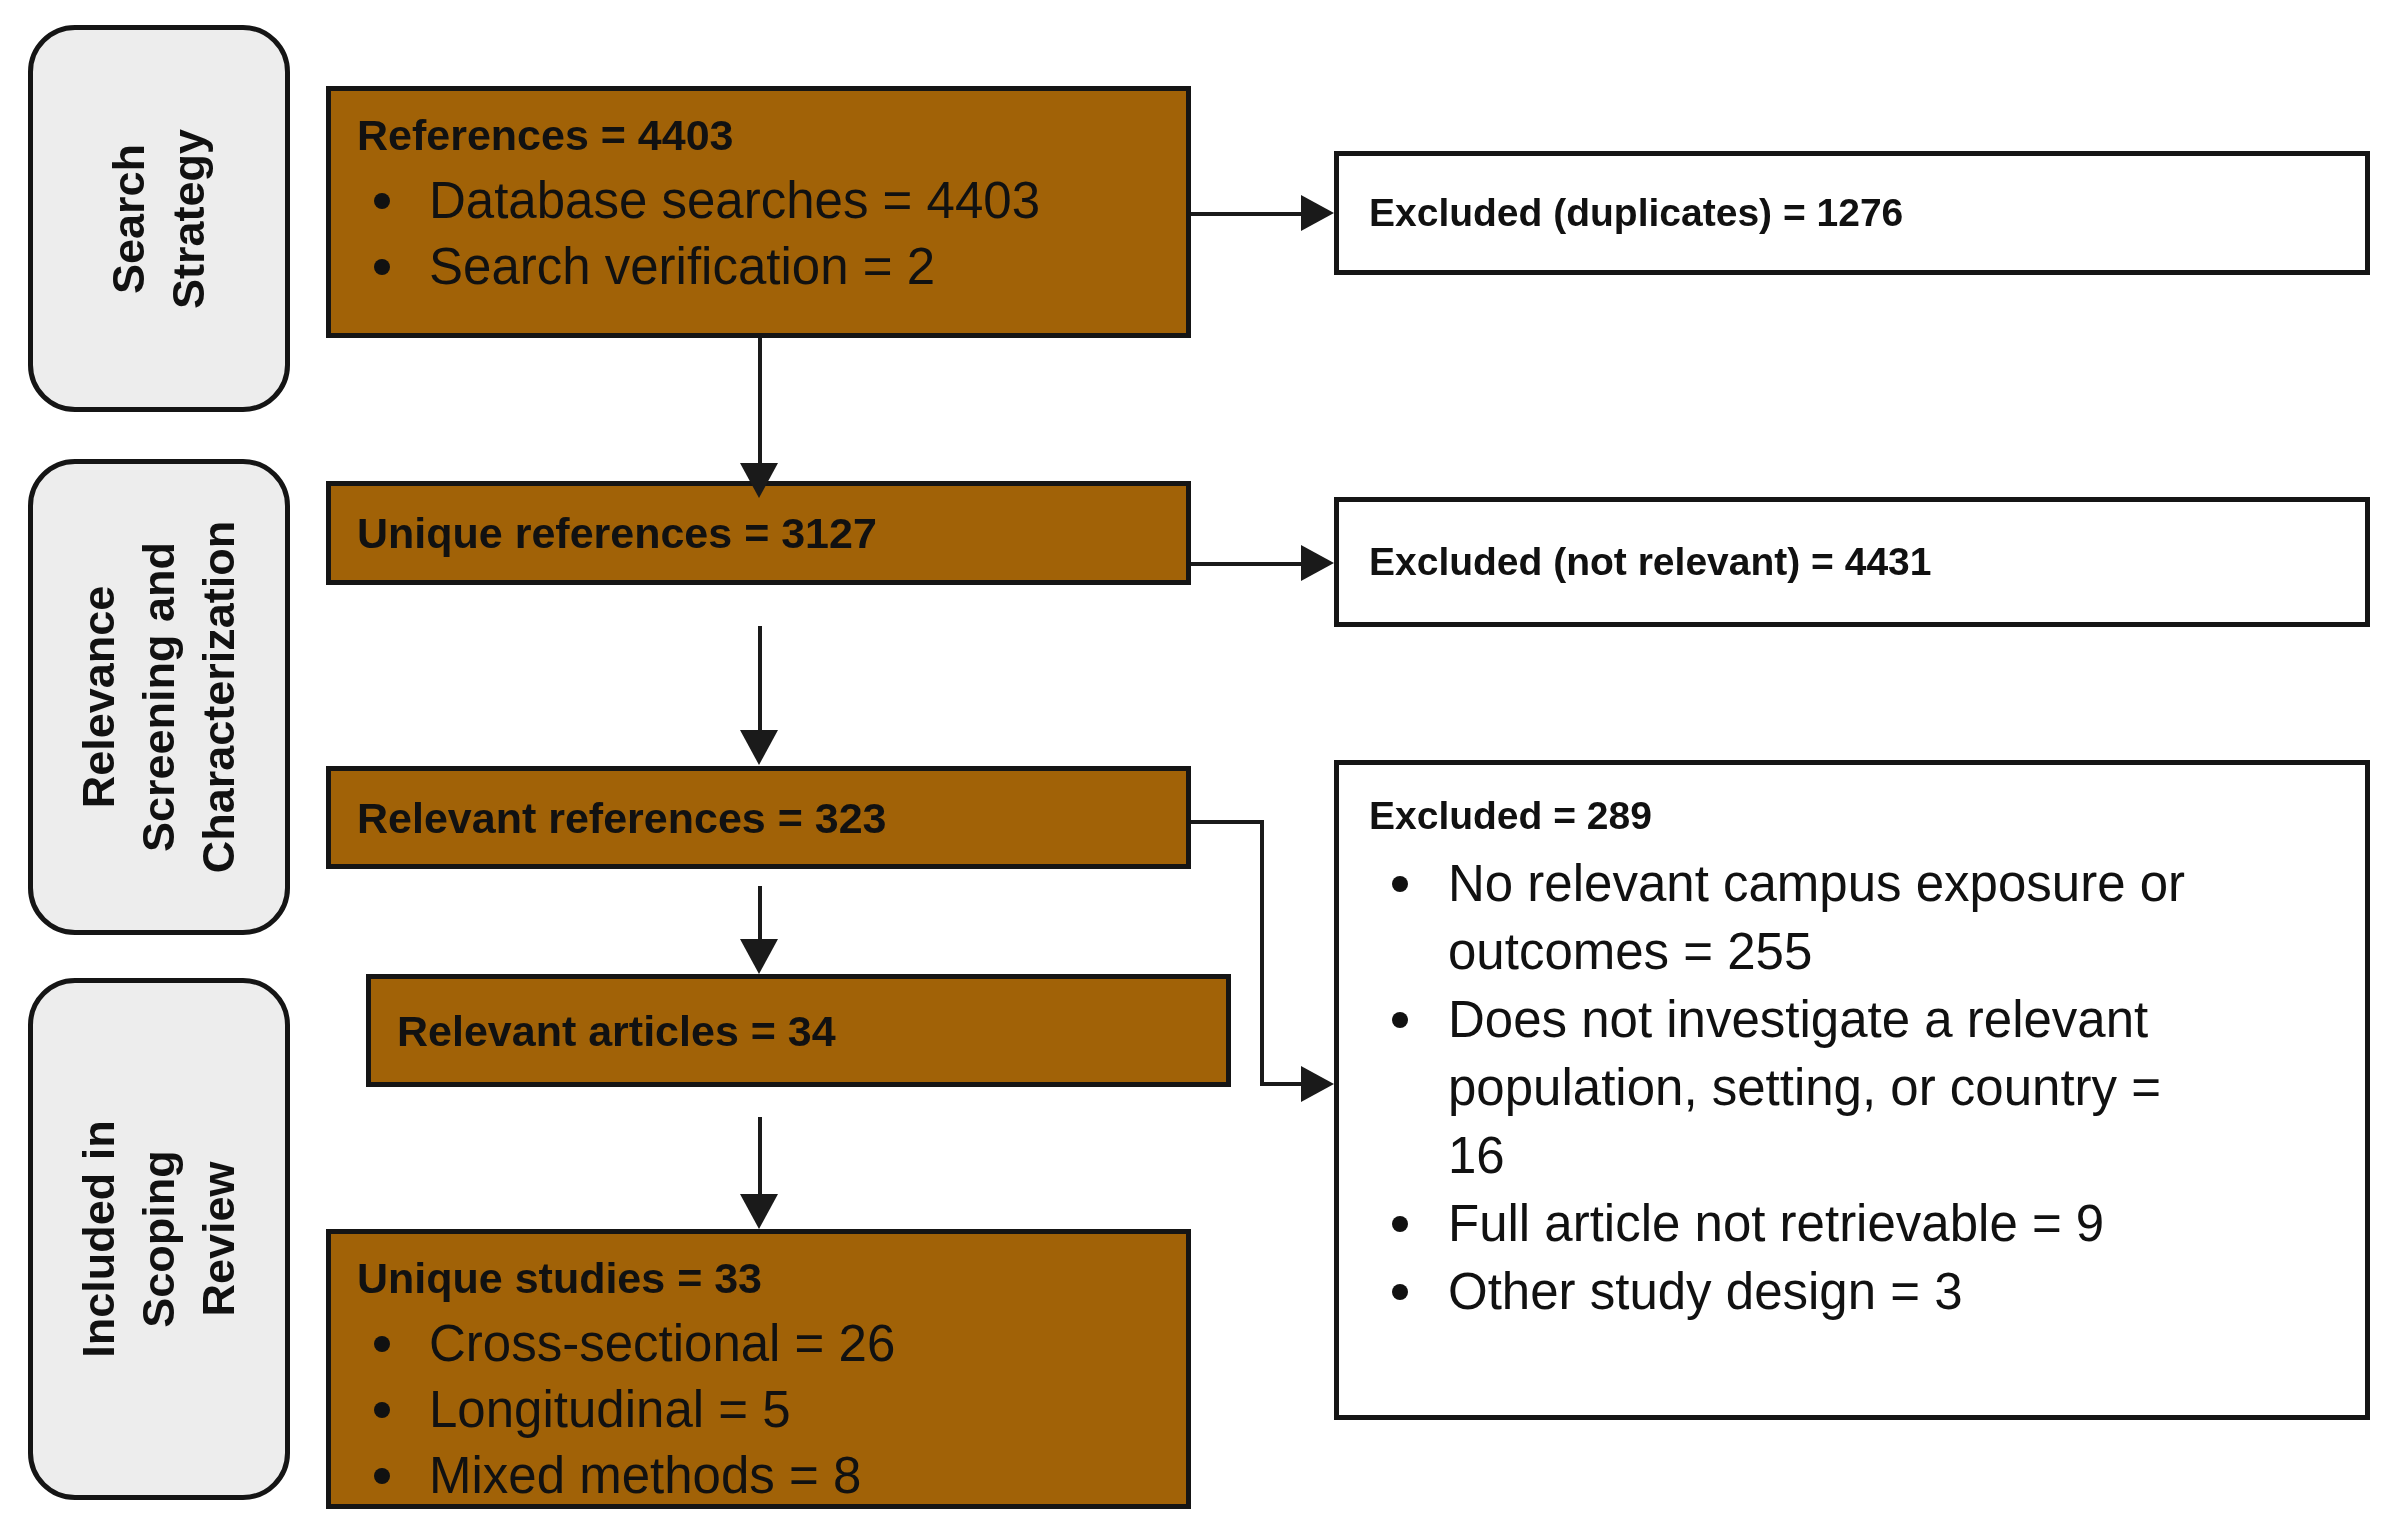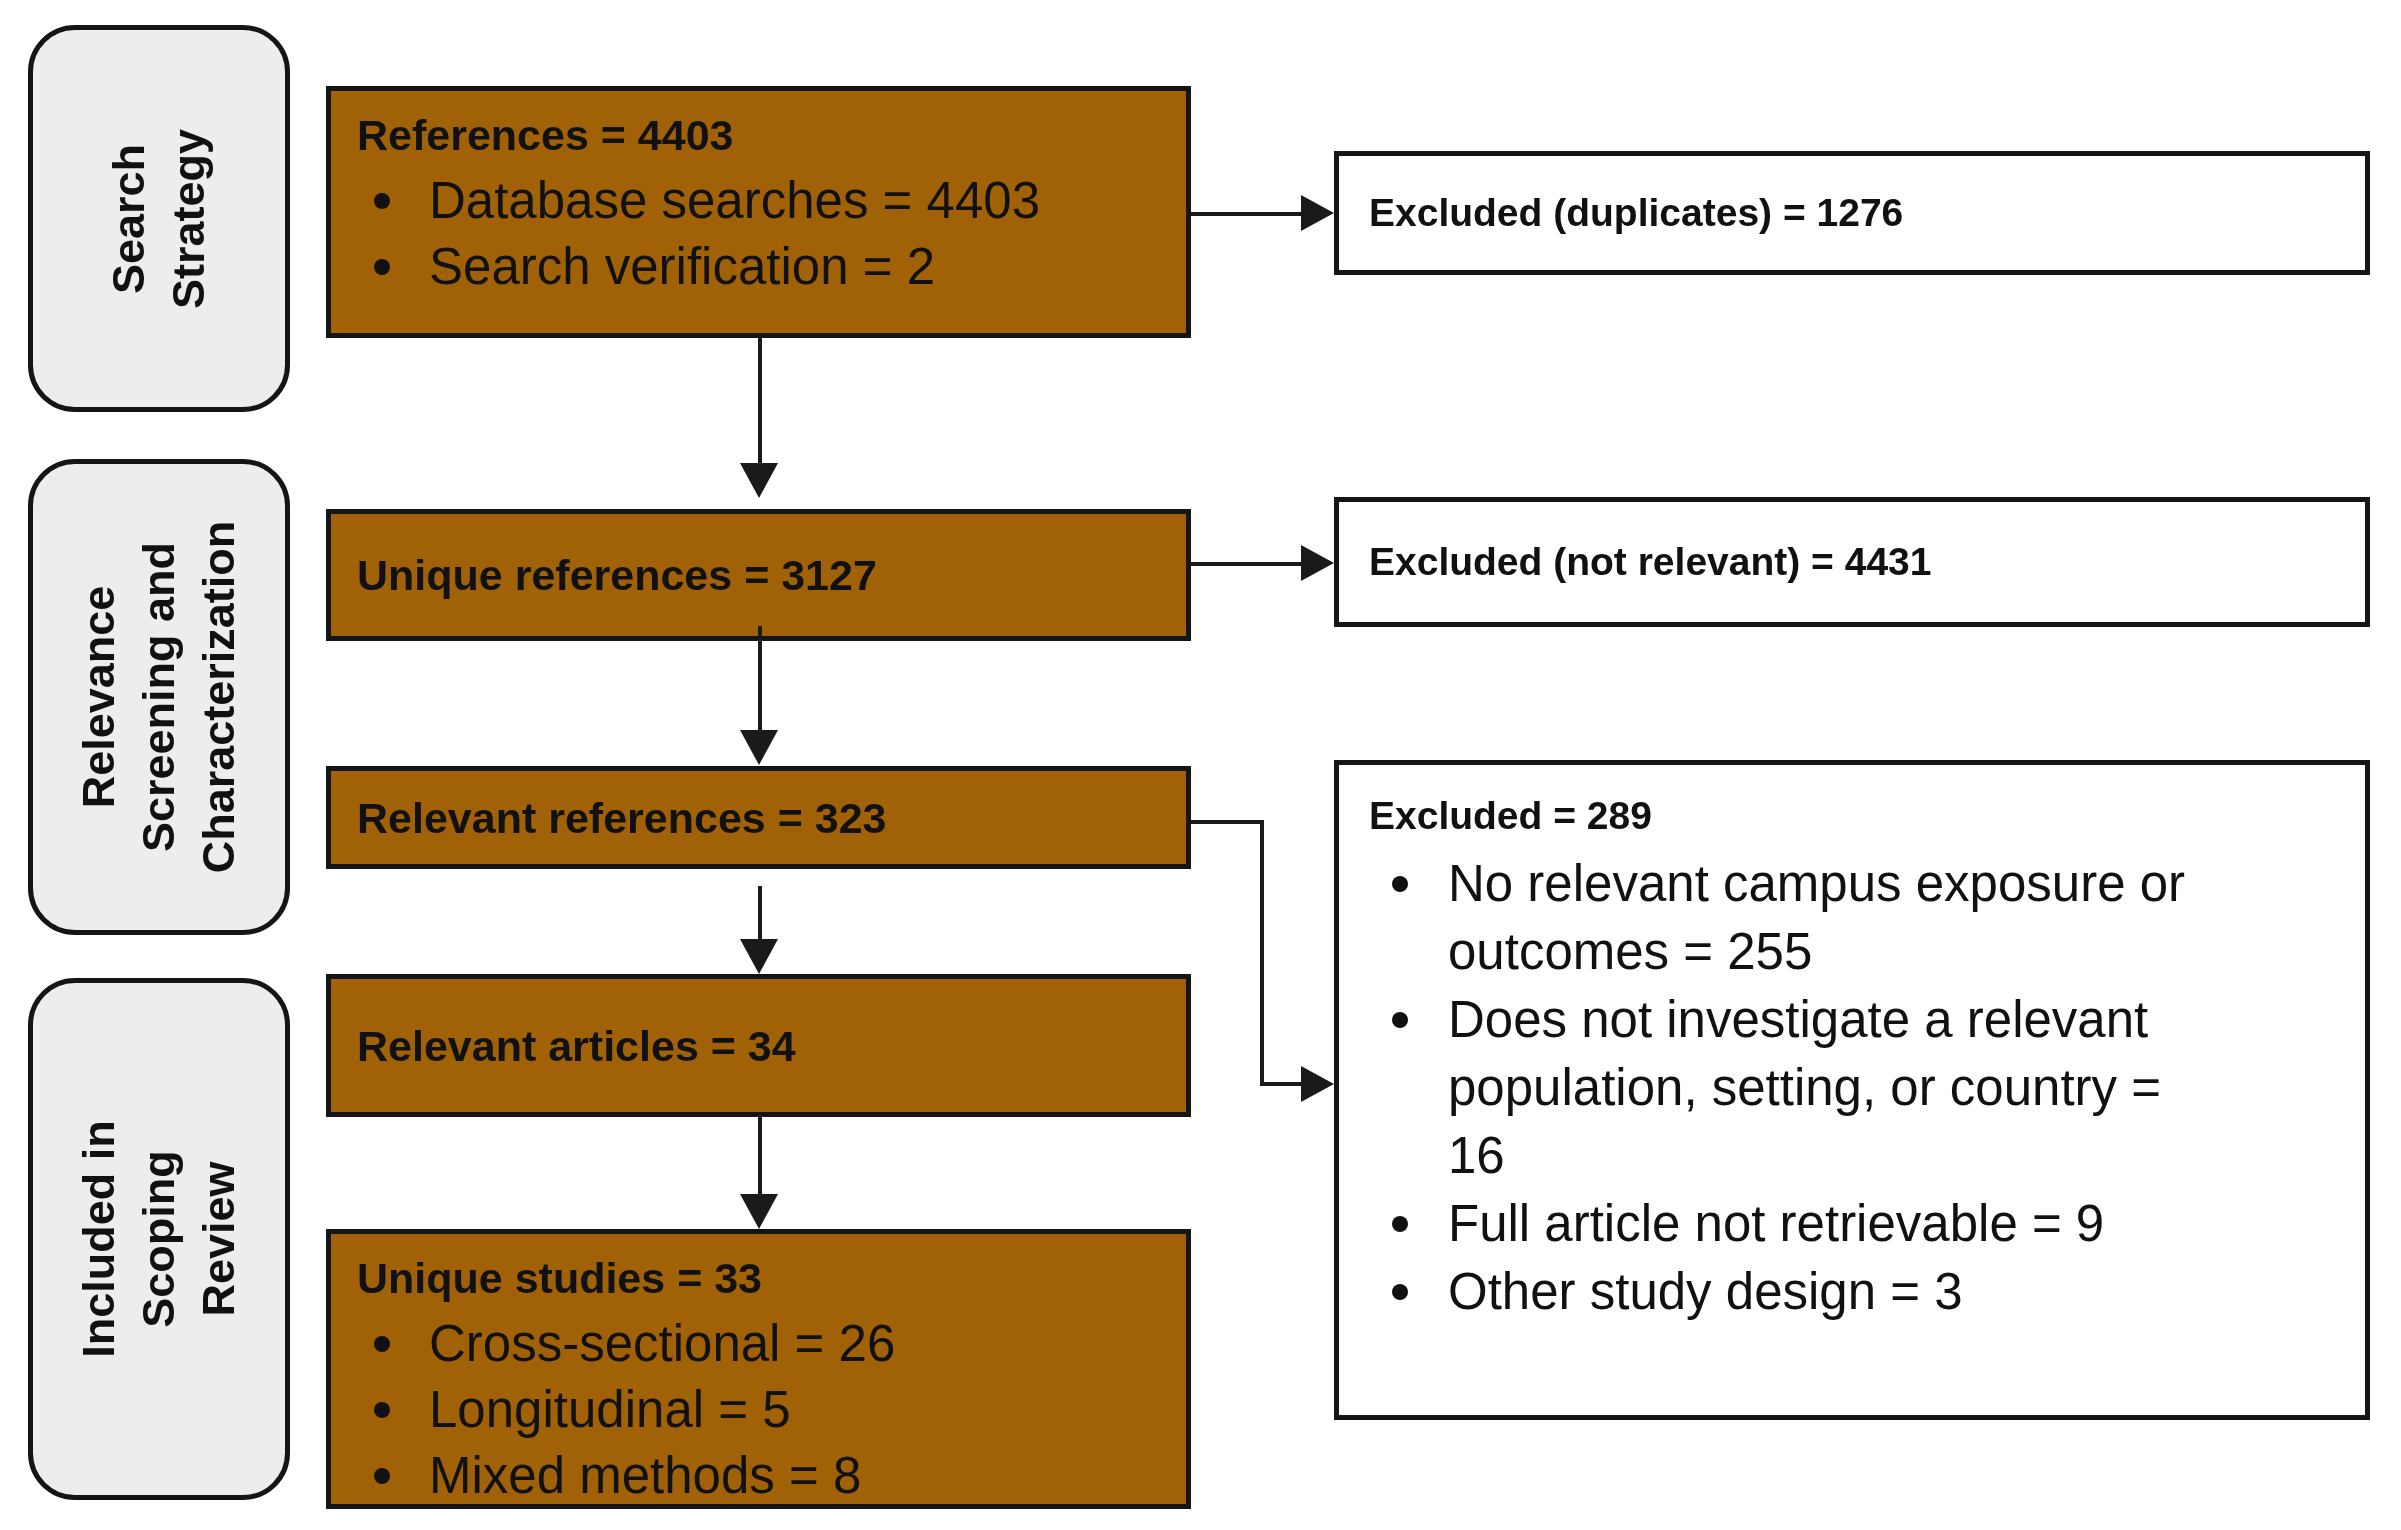--- a/index.html
+++ b/index.html
@@ -44,23 +44,23 @@
     left: 326px;
     width: 865px;
     background: #a16207;
     border: 5.3px solid #151515;
     box-sizing: border-box;
   }
   .flow-box .title { font-weight: bold; font-size: 43px; line-height: 66px; }
   .multi { padding: 10.6px 22.6px 0 26px; }
   .single { display: flex; align-items: center; padding: 0 22.6px 0 26px; }
   #flow-box-1 { top: 86px;  height: 252px; }
-  #flow-box-2 { top: 509px;  height: 132px; }
+  #flow-box-2 { top: 481px;  height: 104px; }
   #flow-box-3 { top: 766px; height: 103px; }
-  #flow-box-4 { top: 974px; height: 143px; }
+  #flow-box-4 { top: 974px; height: 113px; margin-left: 40px; }
   #flow-box-5 { top: 1229px; height: 280px; }
 
   ul.bullets { margin: 0; padding: 0; list-style: none; }
   ul.bullets li {
     position: relative;
     font-size: 51px;
     line-height: 66px;
     padding-left: 72px;
   }
   ul.bullets li::before {

